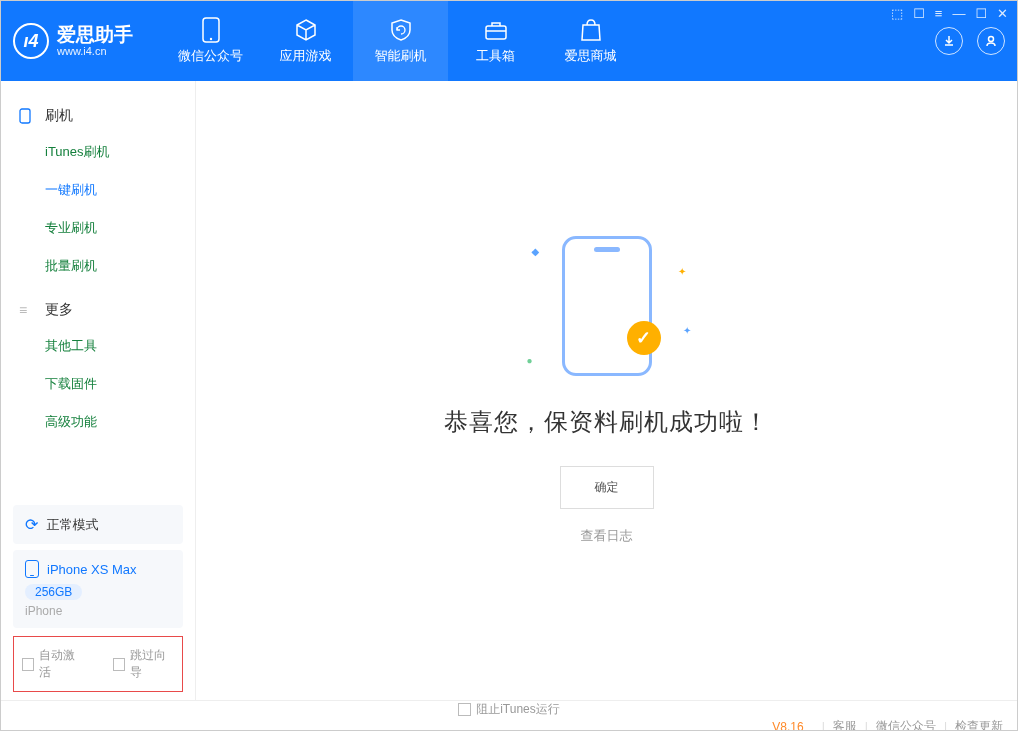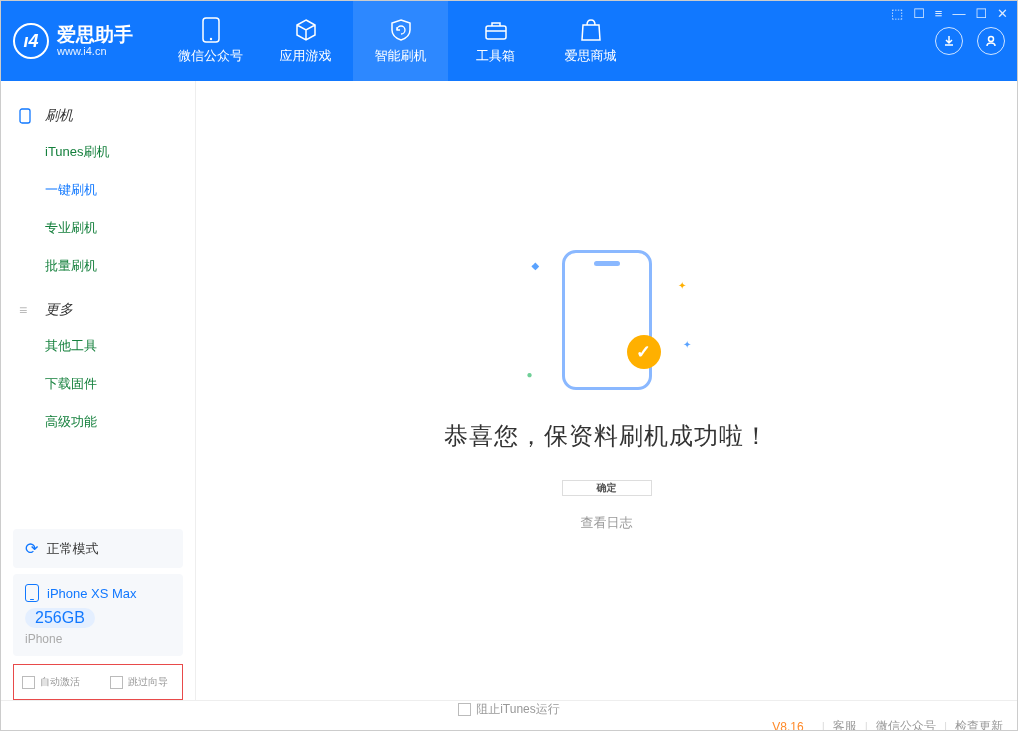--- a/index.html
+++ b/index.html
@@ -14,44 +14,44 @@
 .nav-tab { width: 95px; display: flex; flex-direction: column; align-items: center; justify-content: center; cursor: pointer; font-size: 13px; height: 100%; }
 .nav-tab.active { background: rgba(255,255,255,0.12); }
 .nav-icon { width: 26px; height: 26px; margin-bottom: 4px; display: flex; align-items: center; justify-content: center; }
 .header-right { margin-left: auto; display: flex; align-items: center; gap: 14px; }
 .win-controls { position: absolute; top: 6px; right: 10px; display: flex; gap: 10px; color: #fff; font-size: 13px; }
 .win-btn { cursor: pointer; opacity: 0.85; }
 .circle-btn { width: 28px; height: 28px; border: 1.5px solid rgba(255,255,255,0.8); border-radius: 50%; display: flex; align-items: center; justify-content: center; cursor: pointer; }
 .body-area { display: flex; height: calc(100% - 80px - 30px); }
 .sidebar { width: 195px; border-right: 1px solid #eee; padding-top: 18px; display: flex; flex-direction: column; }
 .side-section { margin-bottom: 8px; }
-.side-header { display: flex; align-items: center; padding: 8px 18px; font-size: 14px; color: #333; font-weight: 500; font-style: italic; }
+.side-header { display: flex; align-items: center; padding: 8px 18px; font-size: 14px; color: #333; font-weight: 500; }
 .side-header .sicon { width: 16px; margin-right: 10px; color: #666; }
 .side-item { padding: 10px 18px 10px 44px; font-size: 13px; color: #15803d; cursor: pointer; }
 .side-item.active { color: #1178ff; }
 .side-bottom { margin-top: auto; }
 .mode-box, .device-box { background: #f6f8fb; border-radius: 4px; margin: 6px 12px; padding: 10px 12px; font-size: 13px; }
 .mode-box { display: flex; align-items: center; color: #333; }
 .mode-icon { color: #1178ff; margin-right: 8px; font-size: 16px; }
 .device-box .dname { color: #1178ff; font-weight: 500; display: flex; align-items: center; }
 .dname .dicon { width: 14px; height: 18px; border: 1.5px solid #1178ff; border-radius: 3px; margin-right: 8px; position: relative; }
 .dname .dicon::after { content:""; position:absolute; bottom:1px; left:50%; transform:translateX(-50%); width:4px; height:1.5px; background:#1178ff; border-radius:1px; }
-.capacity { display: inline-block; background: #e4efff; color: #1178ff; border-radius: 10px; padding: 1px 10px; font-size: 16px; margin-top: 6px; }
+.capacity { display: inline-block; background: #e4efff; color: #1178ff; border-radius: 10px; padding: 1px 10px; font-size: 12px; margin-top: 6px; }
 .subtype { color: #aaa; font-size: 12px; margin-top: 4px; }
-.checkbox-row { border: 1.5px solid #e84a4a; margin: 8px 12px 0 12px; padding: 10px 8px; display: flex; gap: 30px; font-size: 10px; color: #999; }
+.checkbox-row { border: 1.5px solid #e84a4a; margin: 8px 12px 8px 12px; padding: 10px 8px; display: flex; gap: 30px; font-size: 12px; color: #999; }
 .cb { display: flex; align-items: center; cursor: pointer; }
 .cb-box { width: 13px; height: 13px; border: 1px solid #bbb; margin-right: 5px; }
 .main { flex: 1; display: flex; flex-direction: column; align-items: center; justify-content: center; }
 .phone-ill { width: 90px; height: 140px; border: 3px solid #8ab8ff; border-radius: 14px; position: relative; background: #fff; }
 .phone-ill::before { content:""; position:absolute; top:8px; left:50%; transform:translateX(-50%); width:26px; height:5px; background:#8ab8ff; border-radius:3px; }
 .check-badge { position:absolute; right:-12px; bottom:18px; width:34px; height:34px; background:#ffb000; border-radius:50%; display:flex; align-items:center; justify-content:center; color:#fff; font-size:18px; font-weight:bold; }
 .sparkle { position:absolute; color:#ffb000; font-size:10px; }
 .s1{top:10px;left:-30px;color:#5aa3ff;} .s2{top:30px;right:-35px;} .s3{bottom:10px;left:-35px;color:#6fcf97;} .s4{bottom:40px;right:-40px;color:#5aa3ff;}
 .success-text { font-size: 24px; color: #333; margin-top: 30px; letter-spacing: 1px; }
-.ok-btn { margin-top: 28px; border: 1px solid #ddd; background: #fff; padding: 0 34px; font-size: 10px; color: #555; cursor: pointer; font-weight: bold; }
+.ok-btn { margin-top: 28px; border: 1px solid #ddd; background: #fff; padding: 12px 34px; font-size: 12px; color: #555; cursor: pointer; }
 .log-link { margin-top: 18px; color: #999; font-size: 13px; cursor: pointer; }
 .footer { height: 30px; border-top: 1px solid #eee; display: flex; align-items: center; padding: 0 14px; font-size: 12px; color: #999; flex-direction: column; }
 .footer .cb { color: #999; }
 .footer-right { margin-left: auto; display: flex; align-items: center; gap: 8px; }
 .footer-right .ver { color: #ff8a2a; margin-right: 10px; }
 .footer-right .sep { color: #ddd; }
 .footer-right .flink { cursor: pointer; }
 svg { display: block; }
 </style>
 </head>

